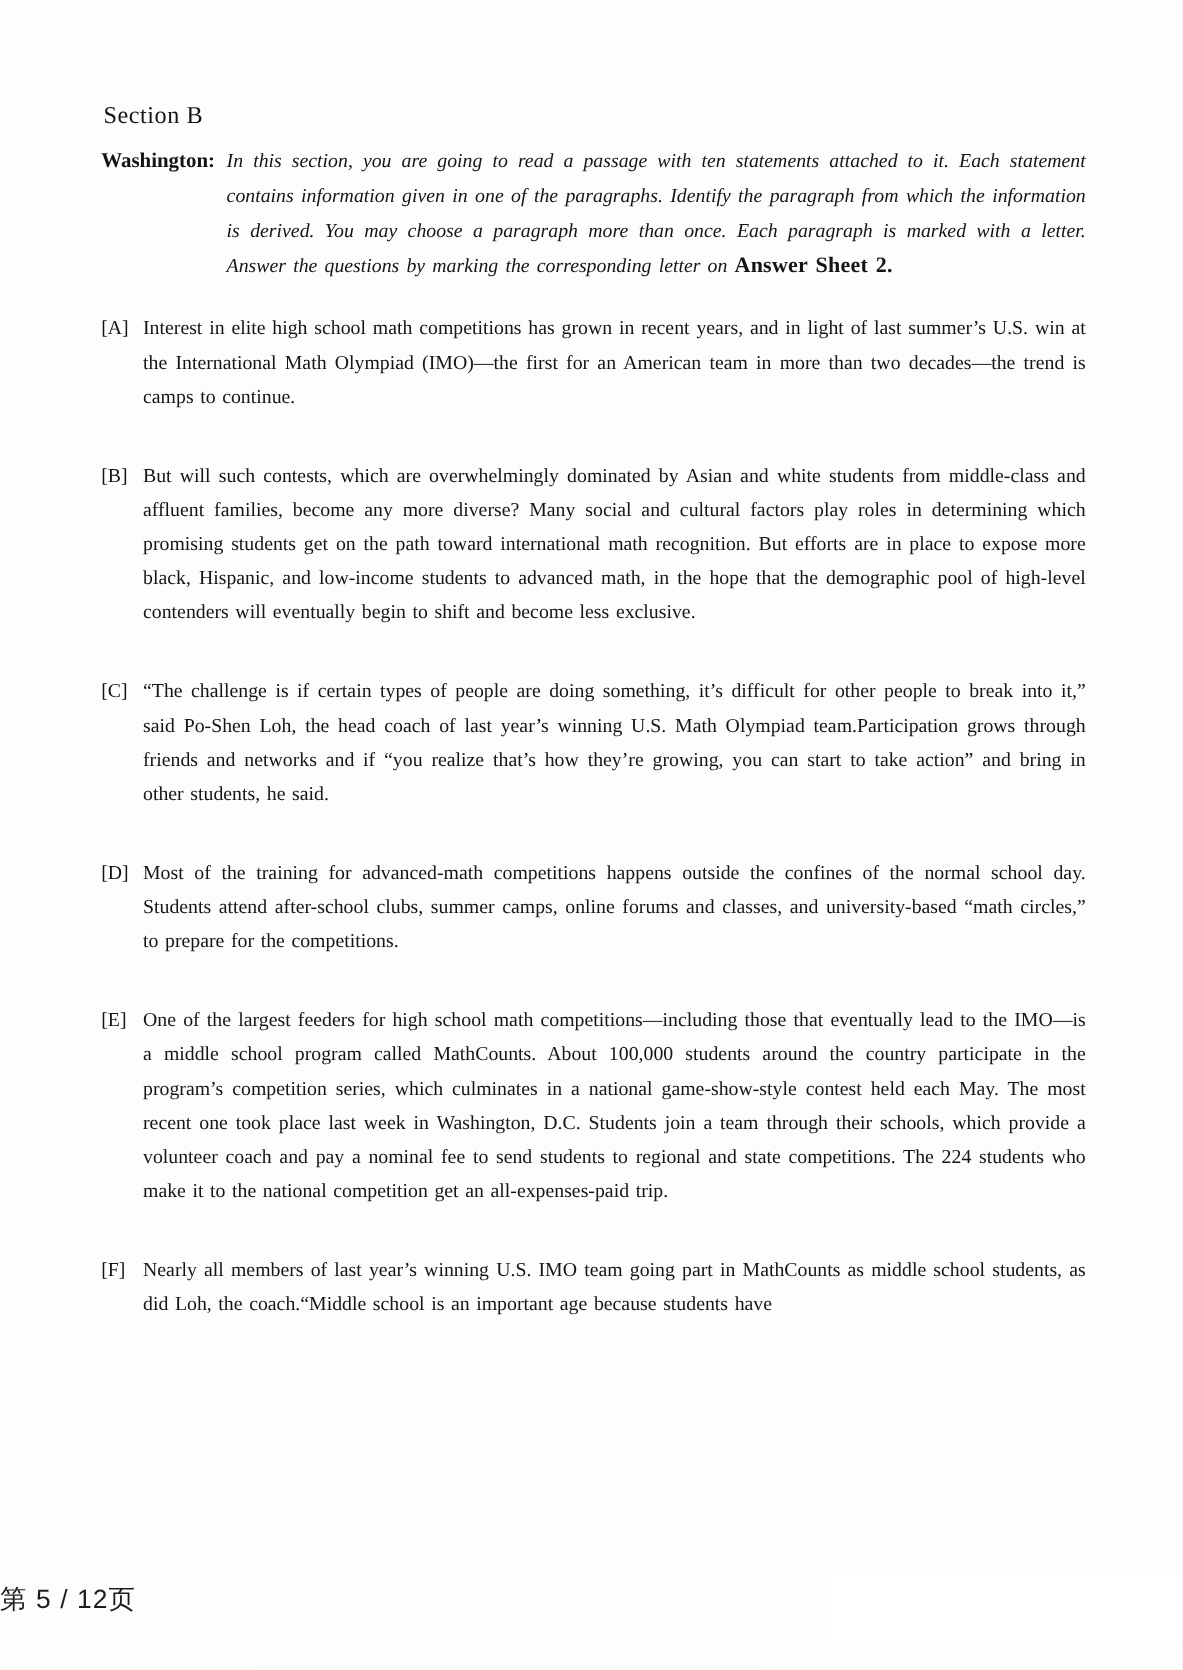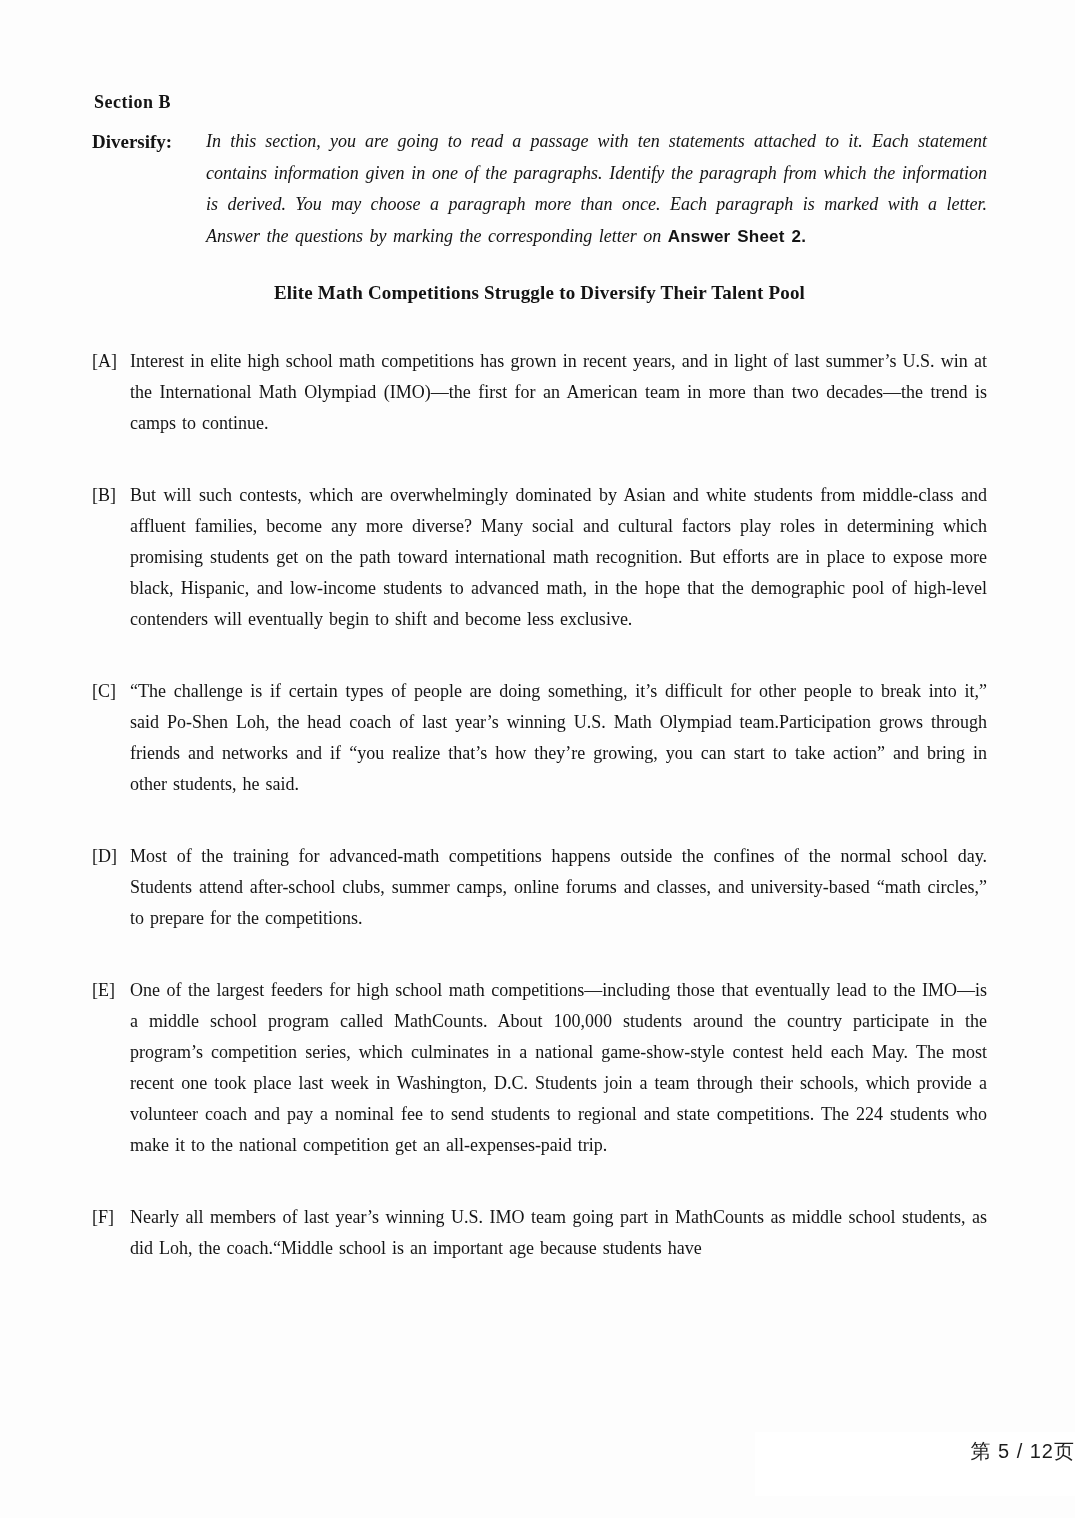--- a/index.html
+++ b/index.html
@@ -15,22 +15,22 @@
     overflow: hidden;
     box-sizing: border-box;
   }
   .content {
     position: absolute;
     left: 92px;
     top: 92px;
     width: 895px;
   }
   .section-heading {
-    font-size: 18px;
-    font-weight: bold;
+    font-size: 22px;
+    font-weight: normal;
     margin: 0 0 13px 2px;
     letter-spacing: 0.5px;
   }
   .directions {
     display: flex;
     margin-bottom: 26px;
   }
   .dir-label {
     flex: 0 0 114px;
     font-weight: bold;
@@ -40,24 +40,24 @@
   }
   .dir-body {
     flex: 1;
     font-style: italic;
     font-size: 18px;
     line-height: 31.5px;
     text-align: justify;
     word-spacing: 2px;
   }
   .answer-sheet {
-    font-family: Liberation Sans, sans-serif;
+    font-family: Liberation Serif, serif;
     font-style: normal;
     font-weight: bold;
-    font-size: 17px;
+    font-size: 20px;
     letter-spacing: 0.2px;
   }
   .passage-title {
     text-align: center;
     font-weight: bold;
     font-size: 19px;
     margin: 30px 0 42px 0;
     letter-spacing: 0.2px;
   }
   .para {
@@ -73,23 +73,23 @@
   .para-text {
     flex: 1;
     text-align: justify;
     word-spacing: 1.5px;
   }
   .footer {
     position: absolute;
     left: 0;
     right: 0;
     top: 1438px;
-    text-align: right;
+    text-align: left;
     font-family: "Liberation Sans", sans-serif;
-    font-size: 20px;
+    font-size: 24px;
     color: #1c1c1c;
     letter-spacing: 1px;
   }
   .scan-artifact {
     position: absolute;
     left: 755px;
     top: 1432px;
     width: 320px;
     height: 64px;
     background: #ffffff;
@@ -97,25 +97,24 @@
 </style>
 </head>
 <body>
 
 <div class="page">
   <div class="content">
 
     <h2 class="section-heading">Section B</h2>
 
     <div class="directions">
-      <span class="dir-label">Diversify:</span>
+      <span class="dir-label">Washington:</span>
       <span class="dir-body"><span>In this section, you are going to read a passage with ten statements attached to it. Each statement contains information given in one of the paragraphs. Identify the paragraph from which the information is derived. You may choose a paragraph more than once. Each paragraph is marked with a letter. Answer the questions by marking the corresponding letter on</span> <b class="answer-sheet">Answer Sheet 2.</b></span>
     </div>
 
-    <h3 class="passage-title">Elite Math Competitions Struggle to Diversify Their Talent Pool</h3>
 
     <div class="para">
       <span class="para-label">[A]</span>
       <div class="para-text">Interest in elite high school math competitions has grown in recent years, and in light of last summer’s U.S. win at the International Math Olympiad (IMO)—the first for an American team in more than two decades—the trend is camps to continue.</div>
     </div>
 
     <div class="para">
       <span class="para-label">[B]</span>
       <div class="para-text">But will such contests, which are overwhelmingly dominated by Asian and white students from middle-class and affluent families, become any more diverse? Many social and cultural factors play roles in determining which promising students get on the path toward international math recognition. But efforts are in place to expose more black, Hispanic, and low-income students to advanced math, in the hope that the demographic pool of high-level contenders will eventually begin to shift and become less exclusive.</div>
     </div>

